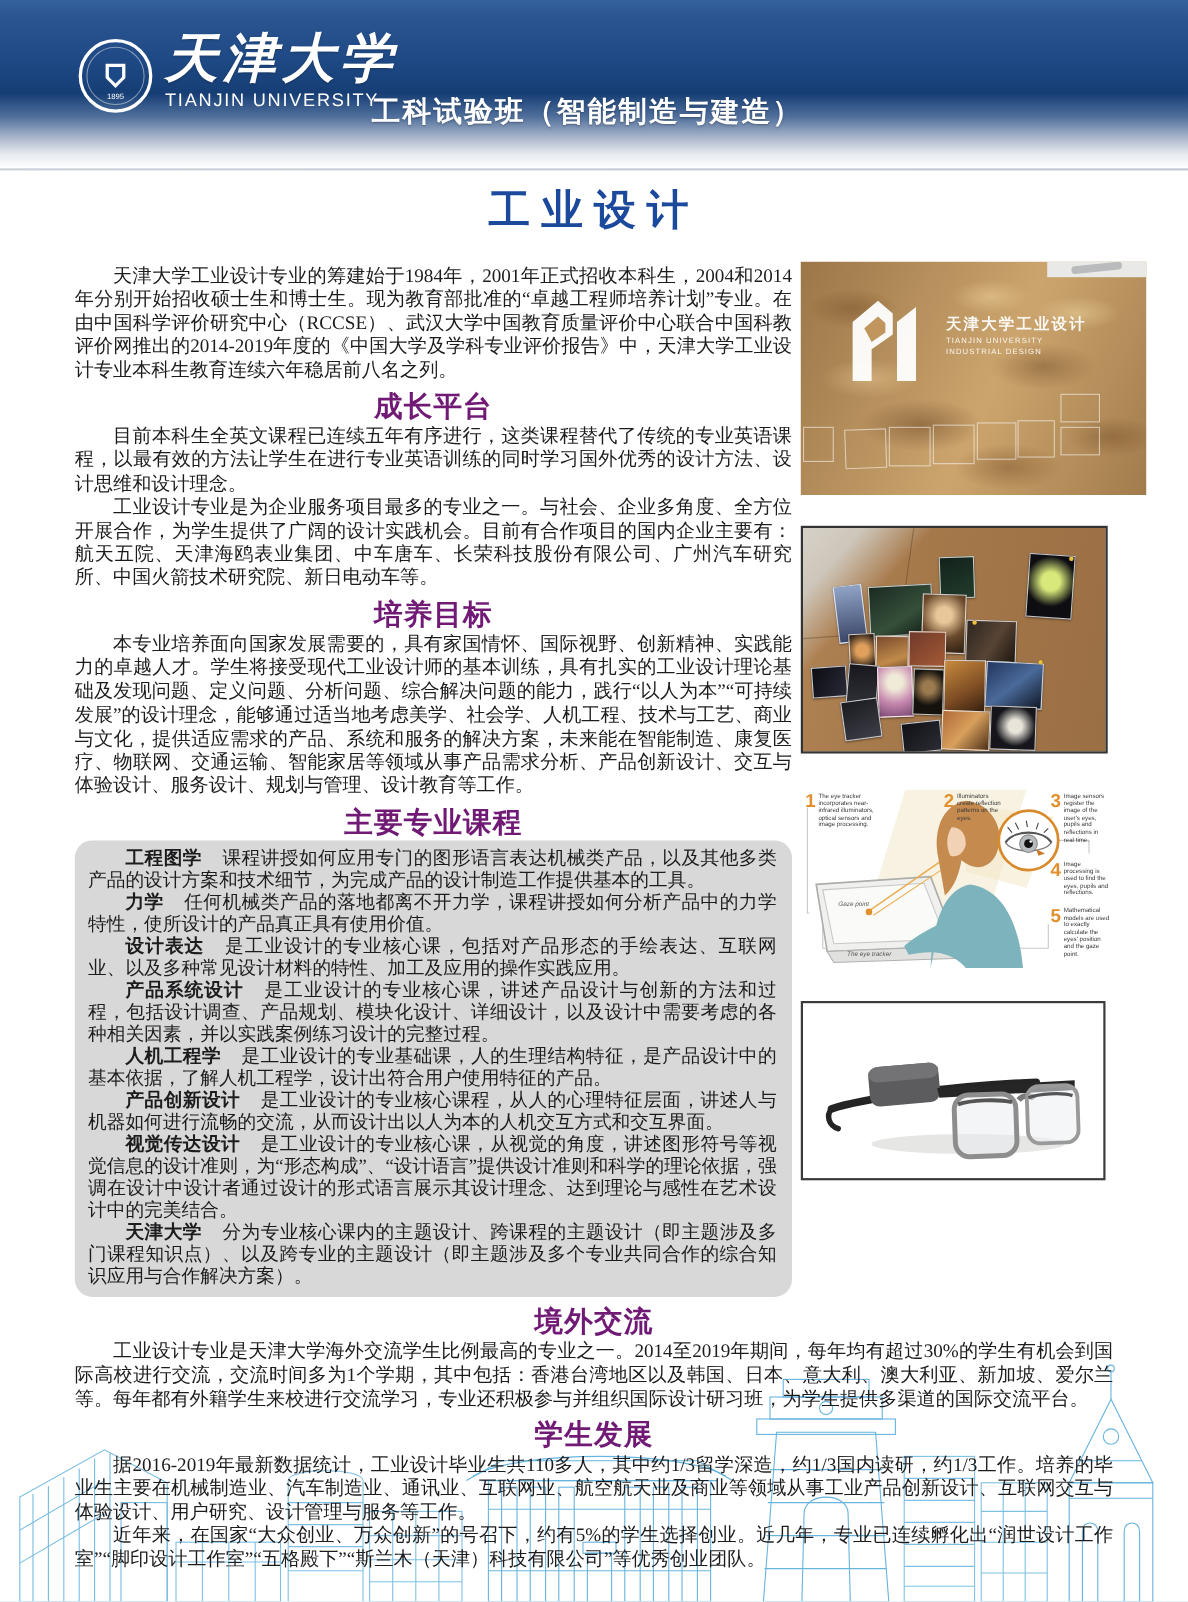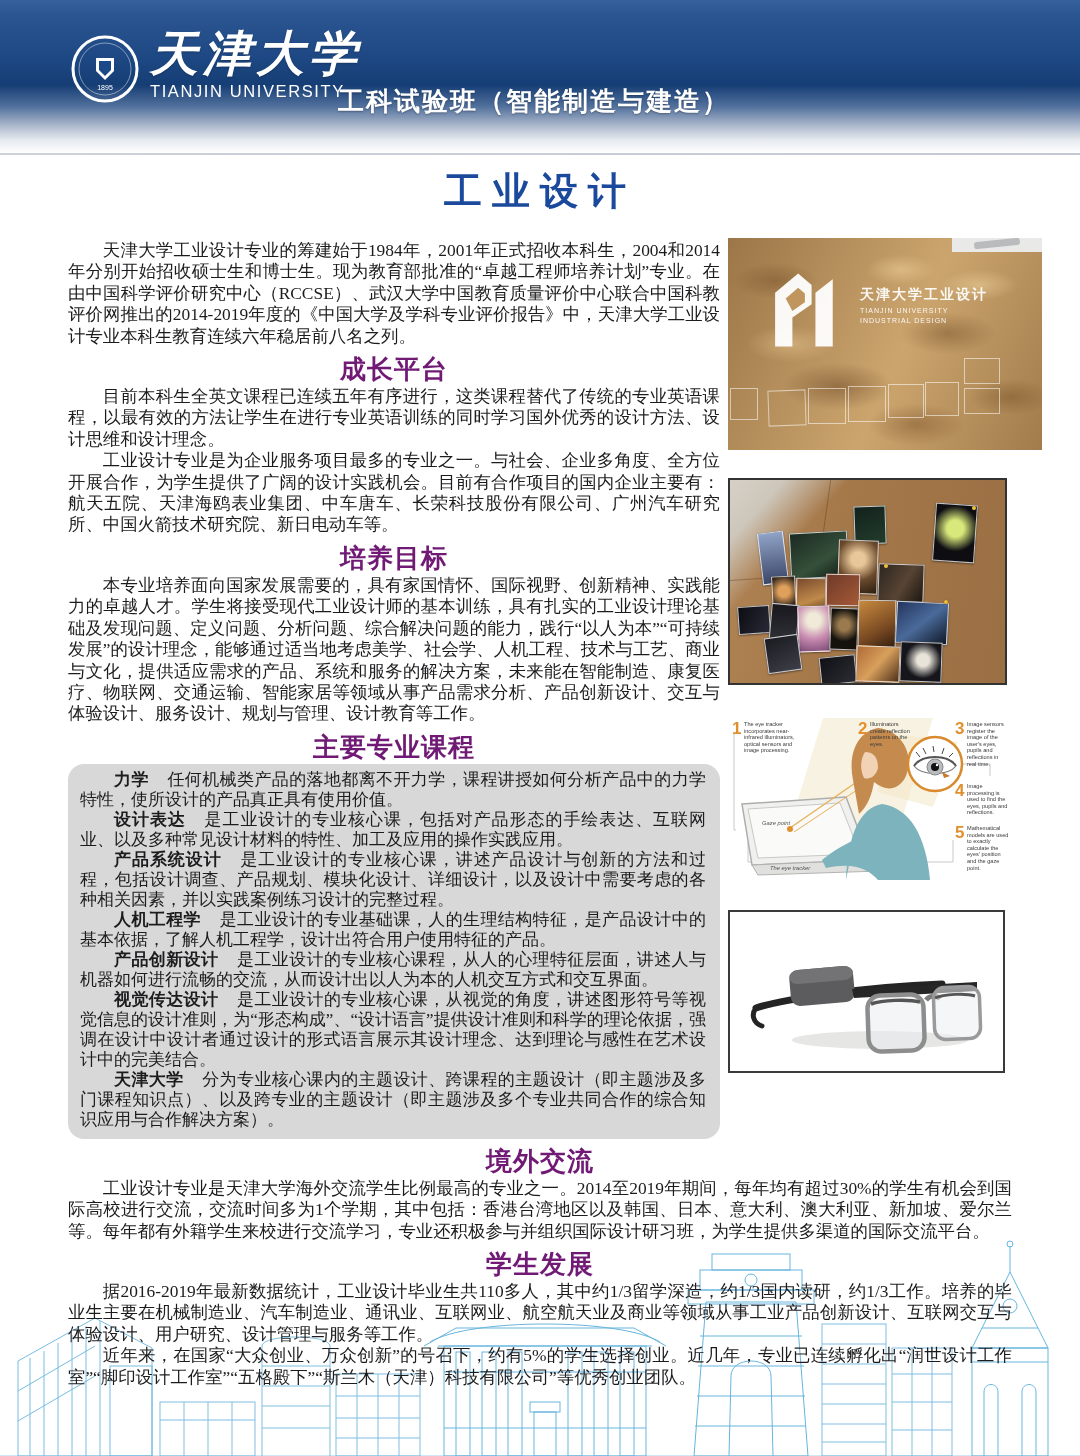--- a/index.html
+++ b/index.html
@@ -107,20 +107,21 @@
 
     <div class="sec-h">成长平台</div>
     <p class="body-p">目前本科生全英文课程已连续五年有序进行，这类课程替代了传统的专业英语课程，以最有效的方法让学生在进行专业英语训练的同时学习国外优秀的设计方法、设计思维和设计理念。</p>
     <p class="body-p">工业设计专业是为企业服务项目最多的专业之一。与社会、企业多角度、全方位开展合作，为学生提供了广阔的设计实践机会。目前有合作项目的国内企业主要有：航天五院、天津海鸥表业集团、中车唐车、长荣科技股份有限公司、广州汽车研究所、中国火箭技术研究院、新日电动车等。</p>
 
     <div class="sec-h">培养目标</div>
     <p class="body-p">本专业培养面向国家发展需要的，具有家国情怀、国际视野、创新精神、实践能力的卓越人才。学生将接受现代工业设计师的基本训练，具有扎实的工业设计理论基础及发现问题、定义问题、分析问题、综合解决问题的能力，践行“以人为本”“可持续发展”的设计理念，能够通过适当地考虑美学、社会学、人机工程、技术与工艺、商业与文化，提供适应需求的产品、系统和服务的解决方案，未来能在智能制造、康复医疗、物联网、交通运输、智能家居等领域从事产品需求分析、产品创新设计、交互与体验设计、服务设计、规划与管理、设计教育等工作。</p>
 
     <div class="sec-h">主要专业课程</div>
     <div class="course-box">
+      <p class="course"><b class="course-name">工程图学</b><span>课程讲授如何应用专门的图形语言表达机械类产品，以及其他多类产品的设计方案和技术细节，为完成产品的设计制造工作提供基本的工具。</span></p>
       <p class="course"><b class="course-name">力学</b><span>任何机械类产品的落地都离不开力学，课程讲授如何分析产品中的力学特性，使所设计的产品真正具有使用价值。</span></p>
       <p class="course"><b class="course-name">设计表达</b><span>是工业设计的专业核心课，包括对产品形态的手绘表达、互联网业、以及多种常见设计材料的特性、加工及应用的操作实践应用。</span></p>
       <p class="course"><b class="course-name">产品系统设计</b><span>是工业设计的专业核心课，讲述产品设计与创新的方法和过程，包括设计调查、产品规划、模块化设计、详细设计，以及设计中需要考虑的各种相关因素，并以实践案例练习设计的完整过程。</span></p>
       <p class="course"><b class="course-name">人机工程学</b><span>是工业设计的专业基础课，人的生理结构特征，是产品设计中的基本依据，了解人机工程学，设计出符合用户使用特征的产品。</span></p>
       <p class="course"><b class="course-name">产品创新设计</b><span>是工业设计的专业核心课程，从人的心理特征层面，讲述人与机器如何进行流畅的交流，从而设计出以人为本的人机交互方式和交互界面。</span></p>
       <p class="course"><b class="course-name">视觉传达设计</b><span>是工业设计的专业核心课，从视觉的角度，讲述图形符号等视觉信息的设计准则，为“形态构成”、“设计语言”提供设计准则和科学的理论依据，强调在设计中设计者通过设计的形式语言展示其设计理念、达到理论与感性在艺术设计中的完美结合。</span></p>
       <p class="course"><b class="course-name">天津大学</b><span>分为专业核心课内的主题设计、跨课程的主题设计（即主题涉及多门课程知识点）、以及跨专业的主题设计（即主题涉及多个专业共同合作的综合知识应用与合作解决方案）。</span></p>
     </div>
   </div>
 

